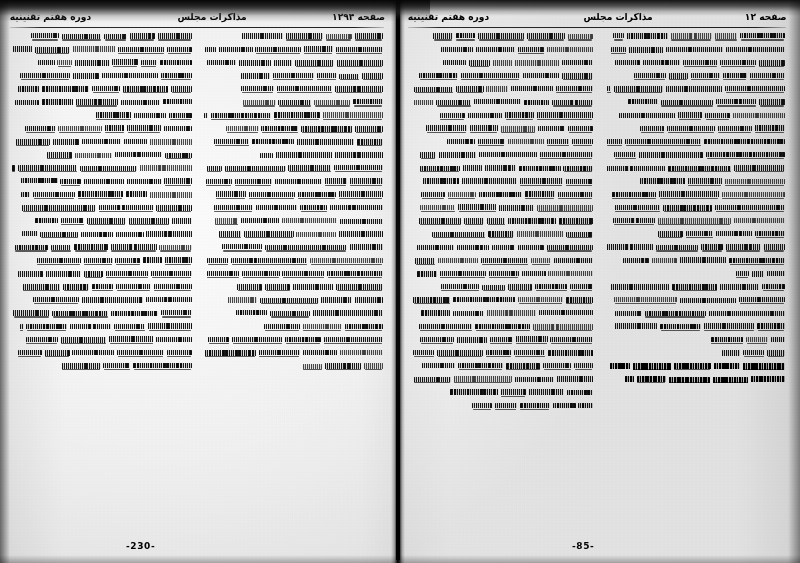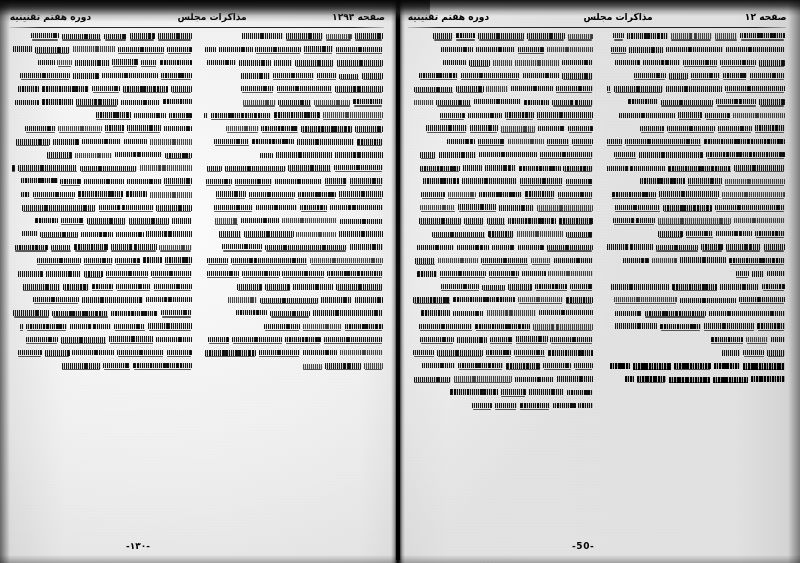--- a/index.html
+++ b/index.html
@@ -698,21 +698,21 @@
             <i class="light" style="right: 0%; width: 10.47%; top: 0.68px;"></i>
             <em style="right: 0.3%; width: 9.87%;"></em>
             <i style="right: 12.07%; width: 19.83%; top: 0.66px;"></i>
             <em style="right: 12.37%; width: 19.23%;"></em>
             <i class="light" style="right: 33.5%; width: 10.79%; top: 0.92px;"></i>
             <em style="right: 33.8%; width: 10.19%;"></em>
           </div>
         </div>
     </div>
 
-    <div class="folio">-۱۳۰-</div>
+    <div class="folio">-230-</div>
   </div>
 
   <div class="gutter"></div>
   <div class="gutter-core"></div>
 
   <div class="page right">
 
     <div class="runhead">
       <span class="rh-slot rh-page">صفحه ۱۲</span>
       <span class="rh-spacer"></span>
@@ -1216,21 +1216,21 @@
             <em style="right: 20.41%; width: 18.69%;"></em>
             <i style="right: 41%; width: 22.88%; top: 0.92px;"></i>
             <em style="right: 41.3%; width: 22.28%;"></em>
             <i class="dense" style="right: 65.48%; width: 16.06%; top: 0.42px;"></i>
             <em style="right: 65.78%; width: 15.46%;"></em>
             <i style="right: 83.14%; width: 4.86%; top: 0.33px;"></i>
           </div>
         </div>
     </div>
 
-    <div class="folio">-50-</div>
+    <div class="folio">-85-</div>
   </div>
 
   <div class="top-smudge"></div>
   <div class="top-smudge b"></div>
   <div class="edge-shadow-left"></div>
   <div class="edge-shadow-right"></div>
   <div class="edge-shadow-bottom"></div>
 
   <div class="sr" id="transcript">دوره هفتم تقنینیه — مذاکرات مجلس — صفحه ۱۲۹۴
 ثابت یك قشری تشریع بشود و منظور اصلی واضح و روشن

